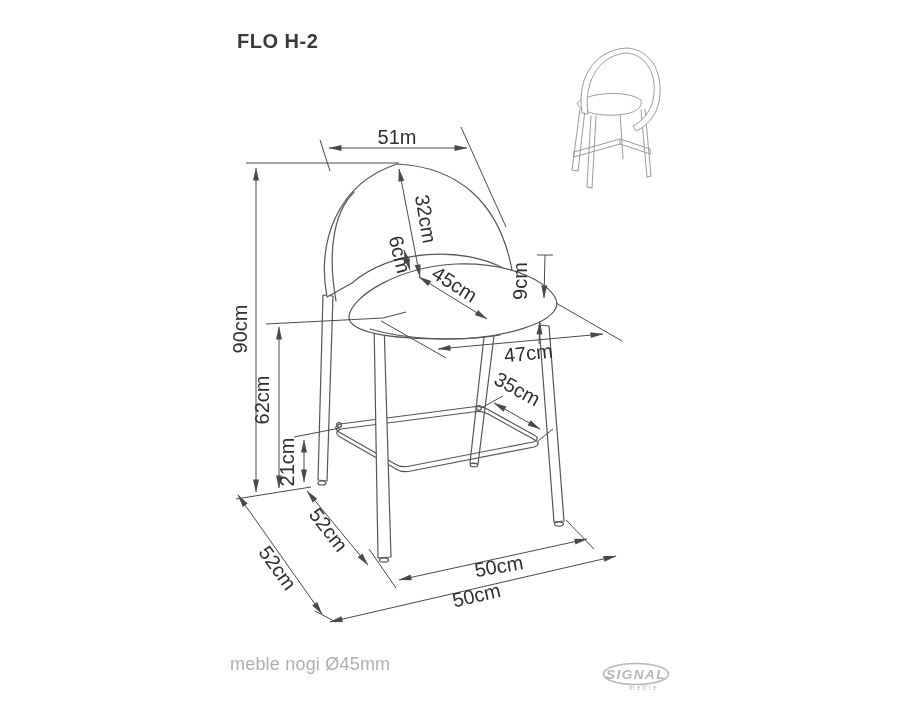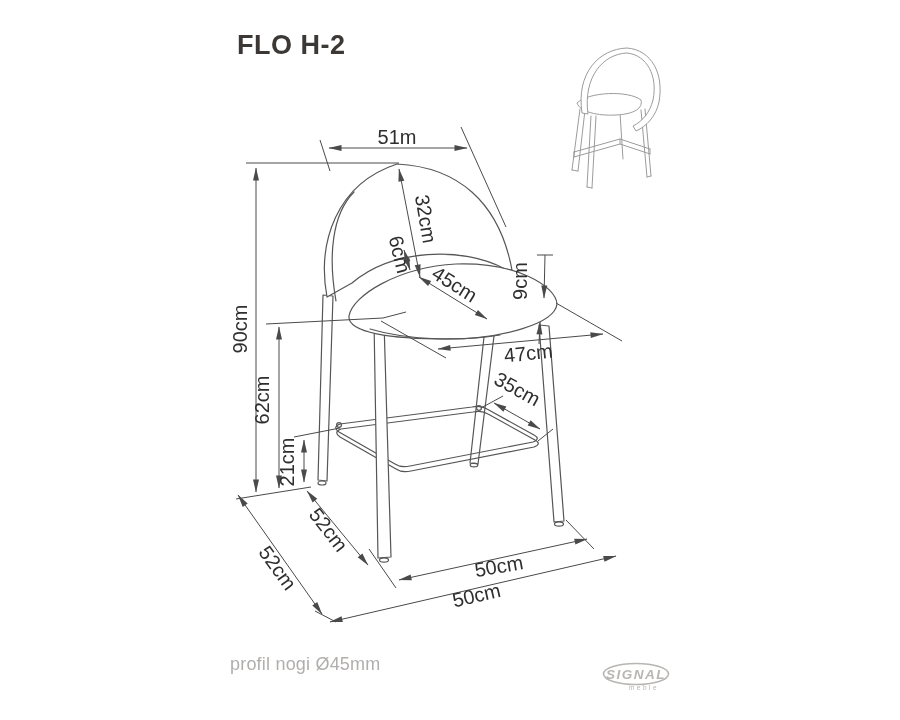--- a/index.html
+++ b/index.html
@@ -2,21 +2,21 @@
 <html><head>
 <meta charset="utf-8">
 <style>
   html,body{margin:0;padding:0;}
   body{
     width:900px;height:720px;position:relative;background:#ffffff;overflow:hidden;
     font-family:"Liberation Sans", sans-serif;
   }
   .page-title{
     position:absolute;left:237px;top:30px;
-    font-size:27px;font-weight:bold;color:#3c3836;letter-spacing:.5px;
+    font-size:20px;font-weight:bold;color:#3c3836;letter-spacing:.5px;
   }
   .leg-note{
     position:absolute;left:230px;top:654px;
     font-size:18px;color:#b1afad;letter-spacing:.2px;
   }
   svg{position:absolute;left:0;top:0;}
   .ln  {stroke:#565656;stroke-width:1.2;fill:none;stroke-linecap:round;stroke-linejoin:round;}
   .lnf {stroke:#565656;stroke-width:1.2;fill:#ffffff;stroke-linejoin:round;}
   .ext {stroke:#4a4a4a;stroke-width:1;fill:none;}
   .dim {stroke:#4a4a4a;stroke-width:1;fill:none;marker-start:url(#ar);marker-end:url(#ar);}
@@ -180,13 +180,13 @@
     <path class="thf" d="M582,113 C576,73 599,49 627,48 C652,50 664,74 659,102 C656,116 647,126 636,131 L633,126 C643,121 650,112 653,100 C658,76 647,55 627,53 C603,54 583,77 588,114 Z"></path>
   </g>
 
   <g>
     <ellipse cx="636" cy="674" rx="32.5" ry="10.5" fill="none" stroke="#b8b6b3" stroke-width="1.6"></ellipse>
     <text class="brandname" x="636" y="679">SIGNAL</text>
     <text class="brandsub" x="644" y="690">meble</text>
   </g>
 </svg>
 
-<div class="leg-note">profil nogi Ø45mm</div>
+<div class="leg-note">meble nogi Ø45mm</div>
 
 </body></html>

